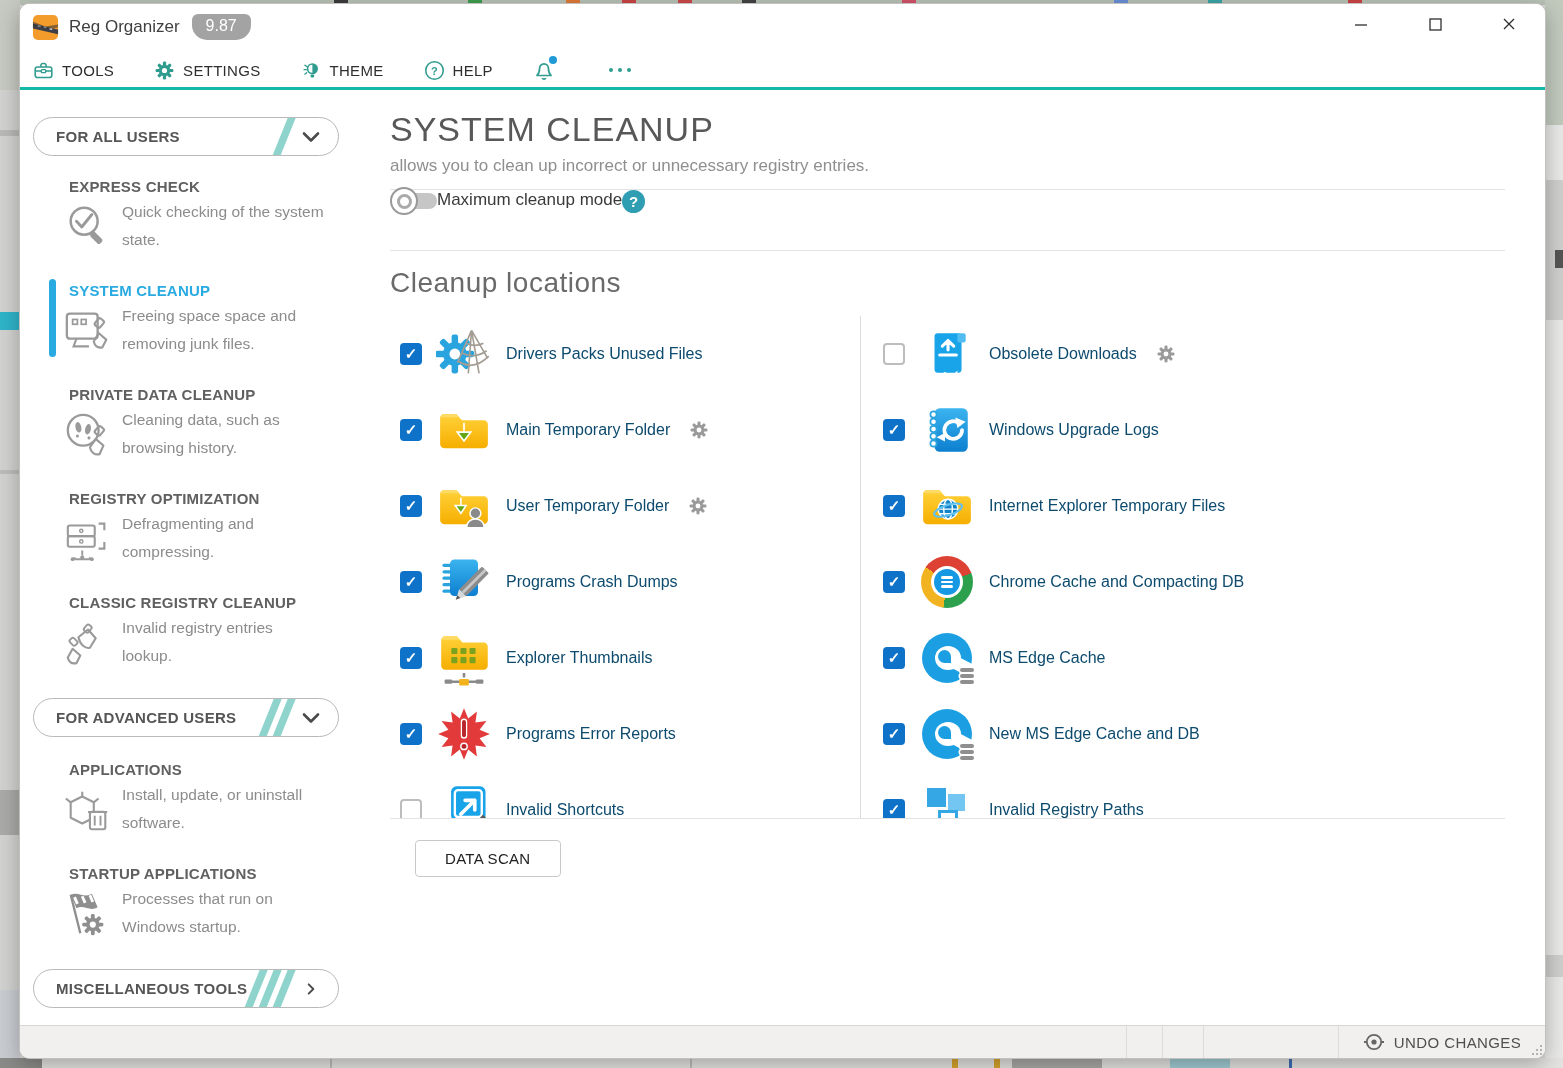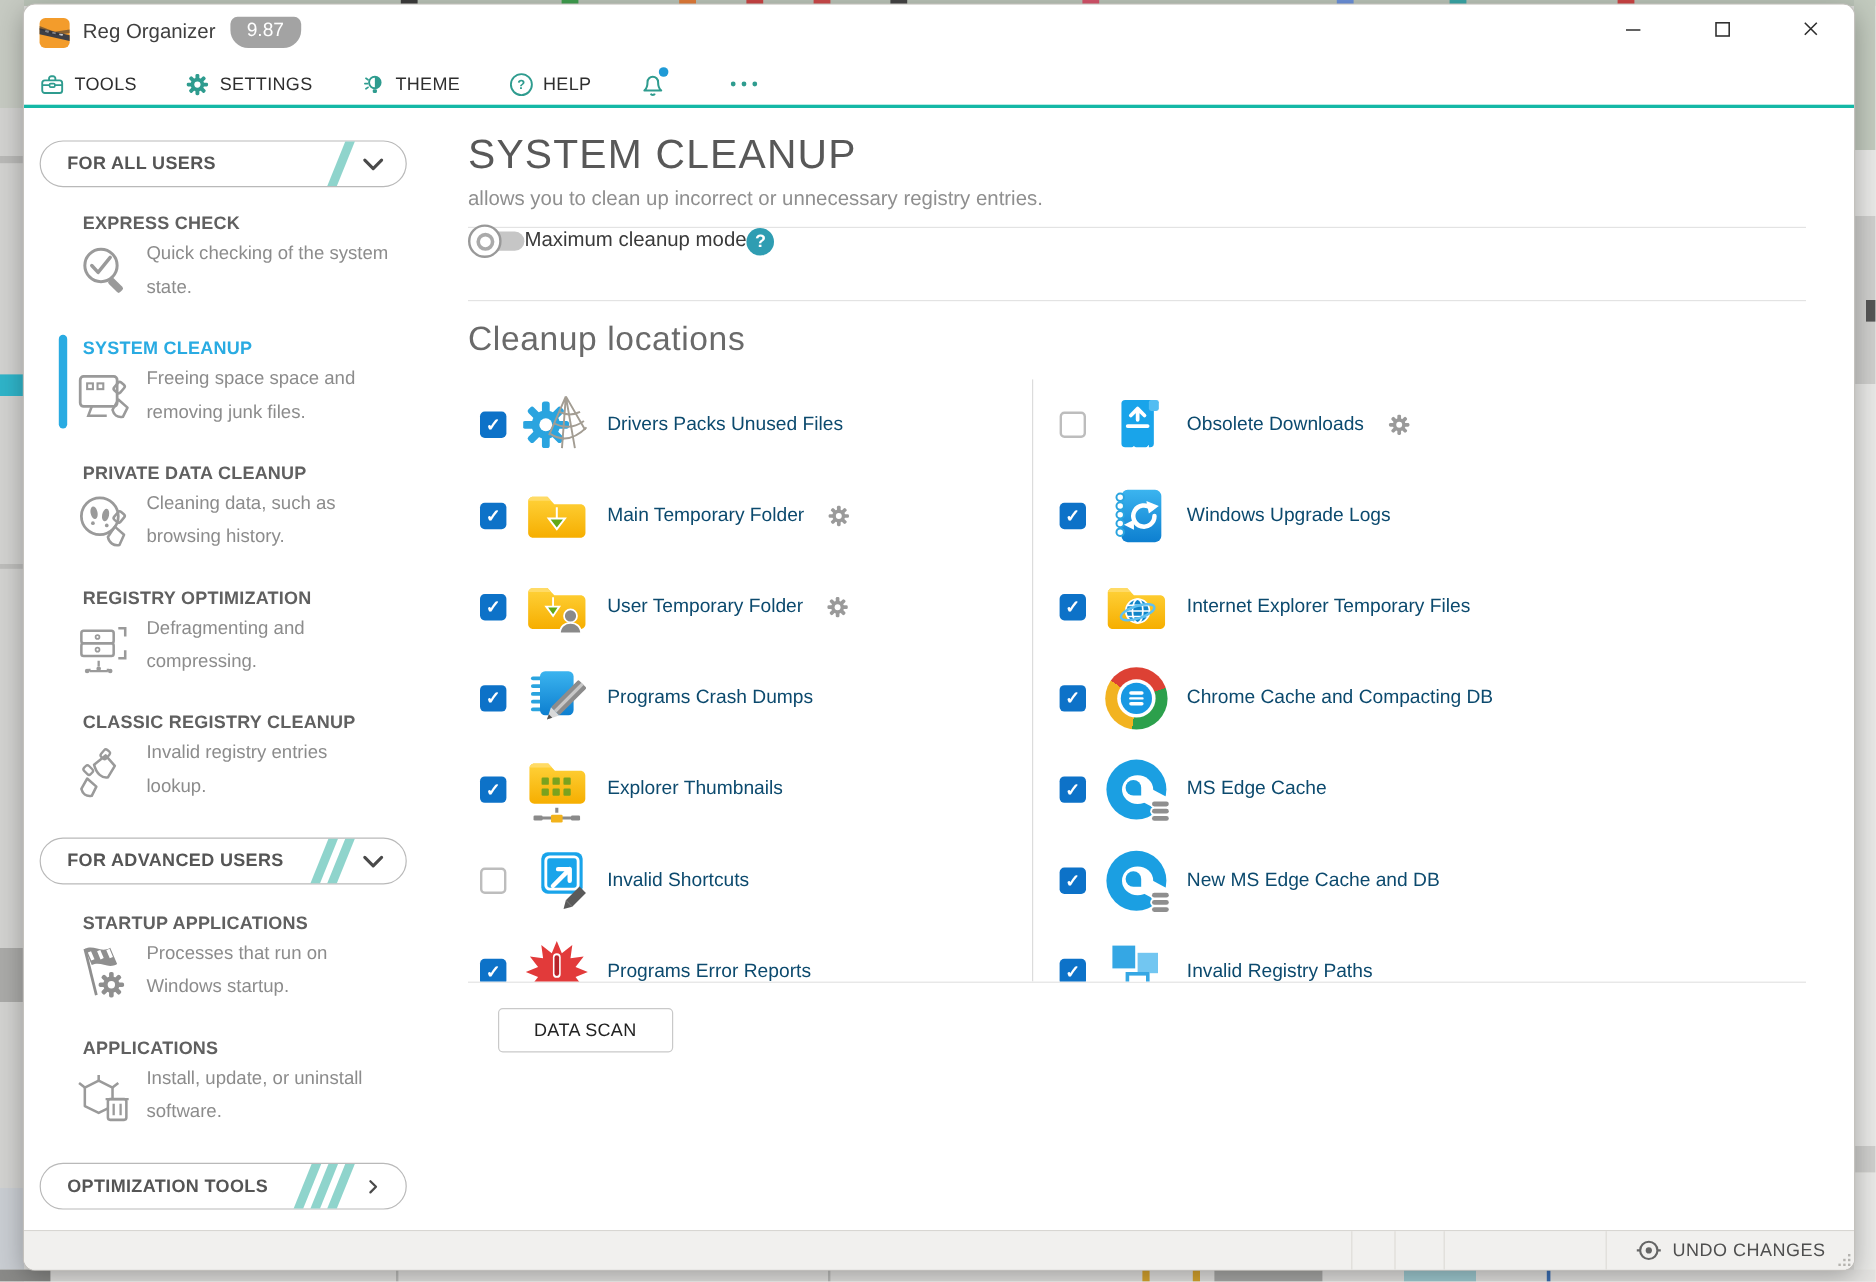--- a/index.html
+++ b/index.html
@@ -393,55 +393,55 @@
           <i class="stripe"></i>
           <i class="stripe"></i>
         </span>
       <svg class="chev" viewBox="0 0 18 11">
           <use href="#sym-chevdown"></use>
         </svg>
     </div>
     <div class="sb-gap2"></div>
 
     <div class="side-item" data-selected="false">
+      <div class="si-title">APPLICATIONS</div>
+      <div class="si-row">
+        <span class="si-icon">
+          <svg width="50" height="52" viewBox="0 0 52 52">
+            <path d="M8 18 l12-6 12 6 v16 l-12 6 -12-6 z" fill="none" stroke="#9a9a9a" stroke-width="2.2" stroke-linejoin="round"></path>
+            <path d="M8 18 l-5-4 M32 18 l5-4 M20 12 v-5" stroke="#9a9a9a" stroke-width="2.2"></path>
+            <rect x="28" y="28" width="16" height="18" rx="2" fill="#fff" stroke="#9a9a9a" stroke-width="2.2"></rect>
+            <path d="M26 28 h20 M33 32 v10 M39 32 v10" stroke="#9a9a9a" stroke-width="2"></path>
+          </svg>
+        </span>
+        <span class="si-desc">Install, update, or uninstall software.</span>
+      </div>
+    </div>
+
+    <div class="side-item" data-selected="false">
       <div class="si-title">STARTUP APPLICATIONS</div>
       <div class="si-row">
         <span class="si-icon">
           <svg width="50" height="52" viewBox="0 0 52 52">
             <path d="M8 6 c8-4 14 4 22-1 l6 14 c-8 5-14-3-22 1 z" fill="#8f8f8f"></path>
             <path d="M12 8.5 l3 7 M20 7.5 l3 7 M28 6.5 l3 7" stroke="#fff" stroke-width="3"></path>
             <path d="M8 6 l10 40" stroke="#8f8f8f" stroke-width="2.4"></path>
             <g color="#8f8f8f">
                 <svg x="18" y="24" width="26" height="26" viewBox="0 0 26 26">
                   <use href="#sym-gear"></use>
                 </svg>
               </g>
           </svg>
         </span>
         <span class="si-desc">Processes that run on Windows startup.</span>
       </div>
     </div>
 
-    <div class="side-item" data-selected="false">
-      <div class="si-title">APPLICATIONS</div>
-      <div class="si-row">
-        <span class="si-icon">
-          <svg width="50" height="52" viewBox="0 0 52 52">
-            <path d="M8 18 l12-6 12 6 v16 l-12 6 -12-6 z" fill="none" stroke="#9a9a9a" stroke-width="2.2" stroke-linejoin="round"></path>
-            <path d="M8 18 l-5-4 M32 18 l5-4 M20 12 v-5" stroke="#9a9a9a" stroke-width="2.2"></path>
-            <rect x="28" y="28" width="16" height="18" rx="2" fill="#fff" stroke="#9a9a9a" stroke-width="2.2"></rect>
-            <path d="M26 28 h20 M33 32 v10 M39 32 v10" stroke="#9a9a9a" stroke-width="2"></path>
-          </svg>
-        </span>
-        <span class="si-desc">Install, update, or uninstall software.</span>
-      </div>
-    </div>
-
     <div class="pill">
-      <span class="pill-label">OPTIMIZATION TOOLS</span>
+      <span class="pill-label">MISCELLANEOUS TOOLS</span>
       <span class="stripes">
           <i class="stripe"></i>
           <i class="stripe"></i>
           <i class="stripe"></i>
         </span>
       <svg class="chev" viewBox="0 0 11 18">
         <polyline points="2,2 9,9 2,16" fill="none" stroke="#4a4a4a" stroke-width="2.8" stroke-linecap="round" stroke-linejoin="round"></polyline>
       </svg>
     </div>
   </div>
@@ -559,47 +559,47 @@
               <path d="M26 40 v4 M13 48 h26" stroke="#8a8a8a" stroke-width="2.4"></path>
               <rect x="21.5" y="45.5" width="9" height="6" rx="1" fill="#f2b31c"></rect>
               <rect x="8" y="46" width="7" height="4" rx="1" fill="#8a8a8a"></rect>
               <rect x="37" y="46" width="7" height="4" rx="1" fill="#8a8a8a"></rect>
             </svg>
           </span>
           <span class="clabel">Explorer Thumbnails</span>
         </div>
 
         <div class="crow">
+          <span class="cbx" data-checked="true"></span>
+          <span class="cic">
+            <svg width="56" height="56" viewBox="0 0 52 52">
+              <path fill="#e23a3a" d="M50 26 L40.5 29.9 L46.8 38 L36.6 36.6 L38 46.8 L29.9 40.5 L26 50 L22.1 40.5 L14 46.8 L15.4 36.6 L5.2 38 L11.5 29.9 L2 26 L11.5 22.1 L5.2 14 L15.4 15.4 L14 5.2 L22.1 11.5 L26 2 L29.9 11.5 L38 5.2 L36.6 15.4 L46.8 14 L40.5 22.1 Z"></path>
+              <rect x="23" y="11.5" width="6" height="19" rx="3" fill="#fff"></rect>
+              <circle cx="26" cy="37.5" r="3.6" fill="#fff"></circle>
+              <rect x="24.2" y="13" width="3.6" height="16" rx="1.8" fill="#b8242b"></rect>
+              <circle cx="26" cy="37.5" r="2.3" fill="#b8242b"></circle>
+            </svg>
+          </span>
+          <span class="clabel">Programs Error Reports</span>
+        </div>
+
+        <div class="crow">
           <span class="cbx" data-checked="false"></span>
           <span class="cic">
             <svg width="56" height="56" viewBox="0 0 52 52">
               <rect x="14" y="4" width="32" height="32" rx="5" fill="#19a4ea"></rect>
               <rect x="17.5" y="7.5" width="25" height="25" rx="3" fill="none" stroke="#fff" stroke-width="2.2"></rect>
               <path d="M23 30 L36 17 M36 17 h-9 M36 17 v9" stroke="#fff" stroke-width="3.4" stroke-linecap="round" stroke-linejoin="round"></path>
               <g transform="rotate(45 39 40)">
                 <rect x="35.5" y="30" width="7" height="15" fill="#5a5a5a"></rect>
                 <polygon points="35.5,45 42.5,45 39,51" fill="#5a5a5a"></polygon>
               </g>
             </svg>
           </span>
           <span class="clabel">Invalid Shortcuts</span>
-        </div>
-
-        <div class="crow">
-          <span class="cbx" data-checked="true"></span>
-          <span class="cic">
-            <svg width="56" height="56" viewBox="0 0 52 52">
-              <path fill="#e23a3a" d="M50 26 L40.5 29.9 L46.8 38 L36.6 36.6 L38 46.8 L29.9 40.5 L26 50 L22.1 40.5 L14 46.8 L15.4 36.6 L5.2 38 L11.5 29.9 L2 26 L11.5 22.1 L5.2 14 L15.4 15.4 L14 5.2 L22.1 11.5 L26 2 L29.9 11.5 L38 5.2 L36.6 15.4 L46.8 14 L40.5 22.1 Z"></path>
-              <rect x="23" y="11.5" width="6" height="19" rx="3" fill="#fff"></rect>
-              <circle cx="26" cy="37.5" r="3.6" fill="#fff"></circle>
-              <rect x="24.2" y="13" width="3.6" height="16" rx="1.8" fill="#b8242b"></rect>
-              <circle cx="26" cy="37.5" r="2.3" fill="#b8242b"></circle>
-            </svg>
-          </span>
-          <span class="clabel">Programs Error Reports</span>
         </div>
       </div>
 
       <div class="ccol-right">
 
         <div class="crow">
           <span class="cbx" data-checked="false"></span>
           <span class="cic">
             <svg width="54" height="54" viewBox="0 0 52 52">
               <rect x="14" y="6" width="26" height="38" rx="3" fill="#19a4ea"></rect>

